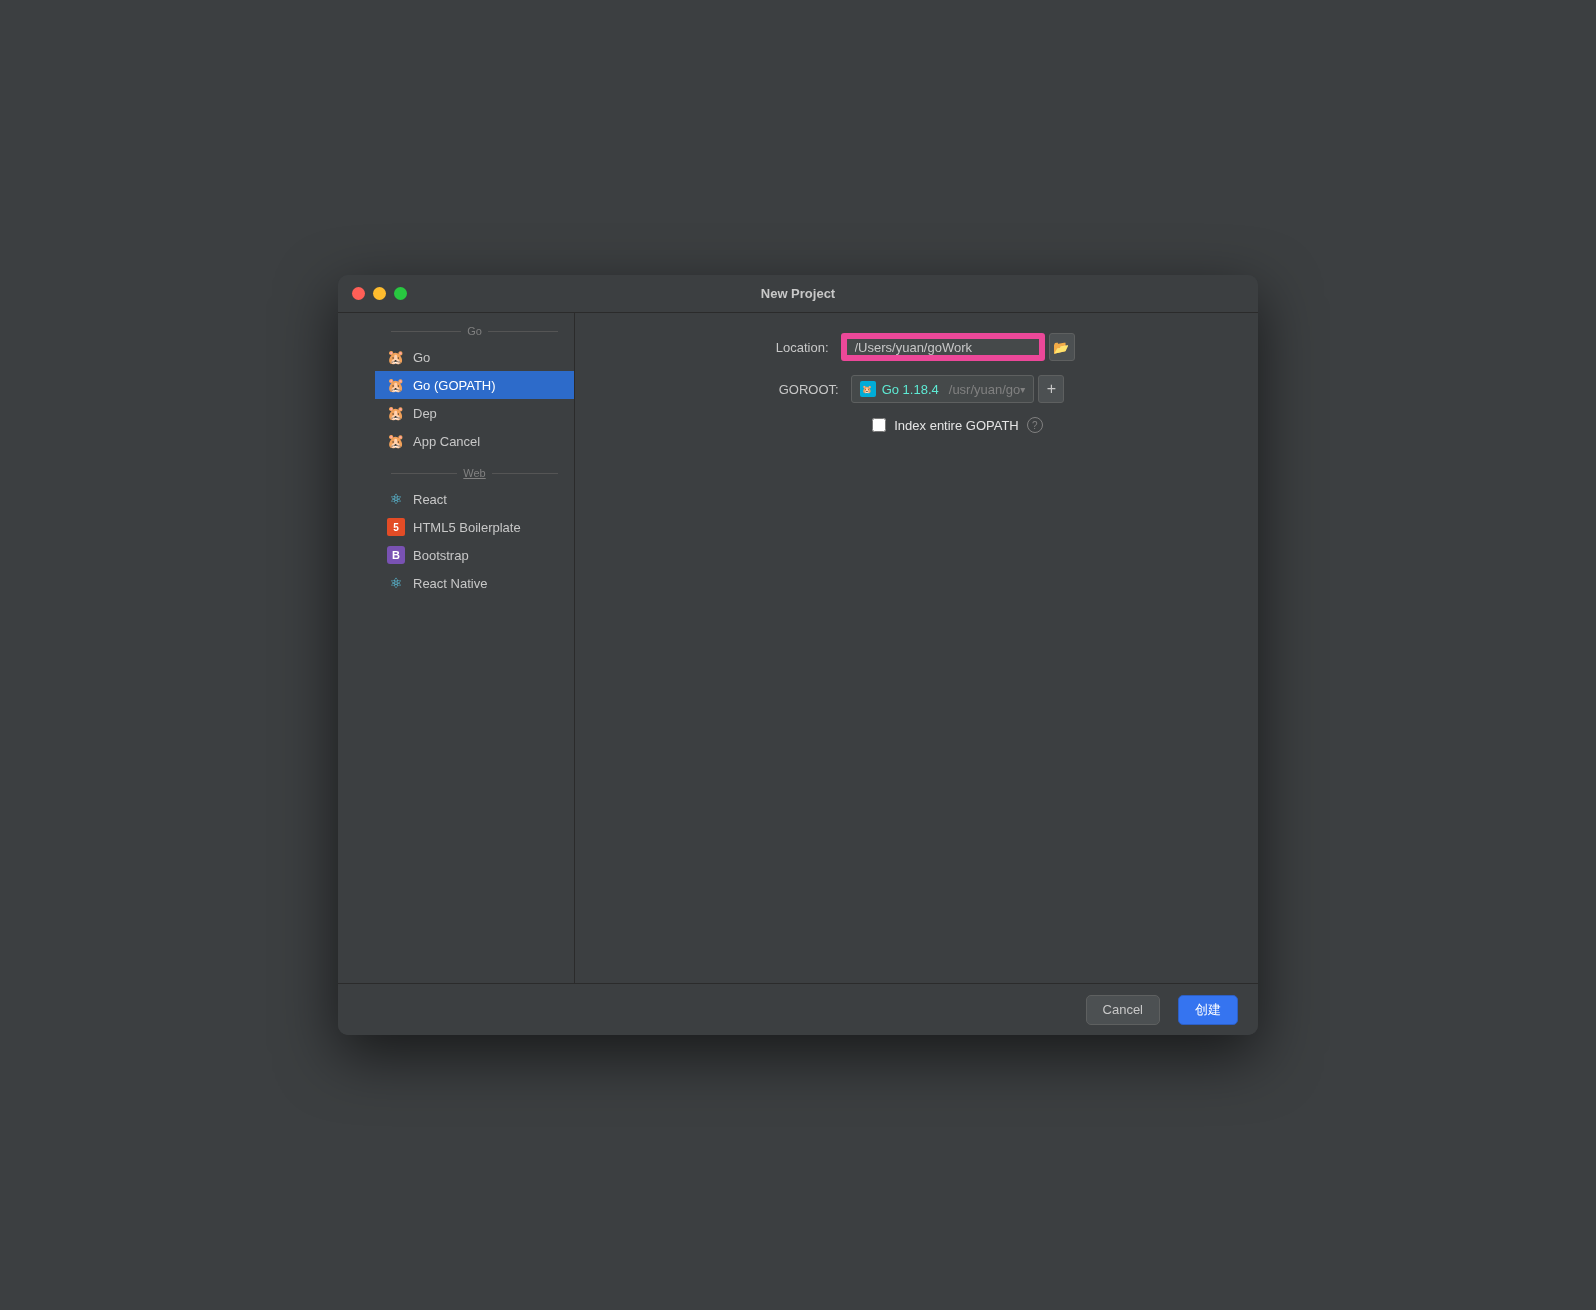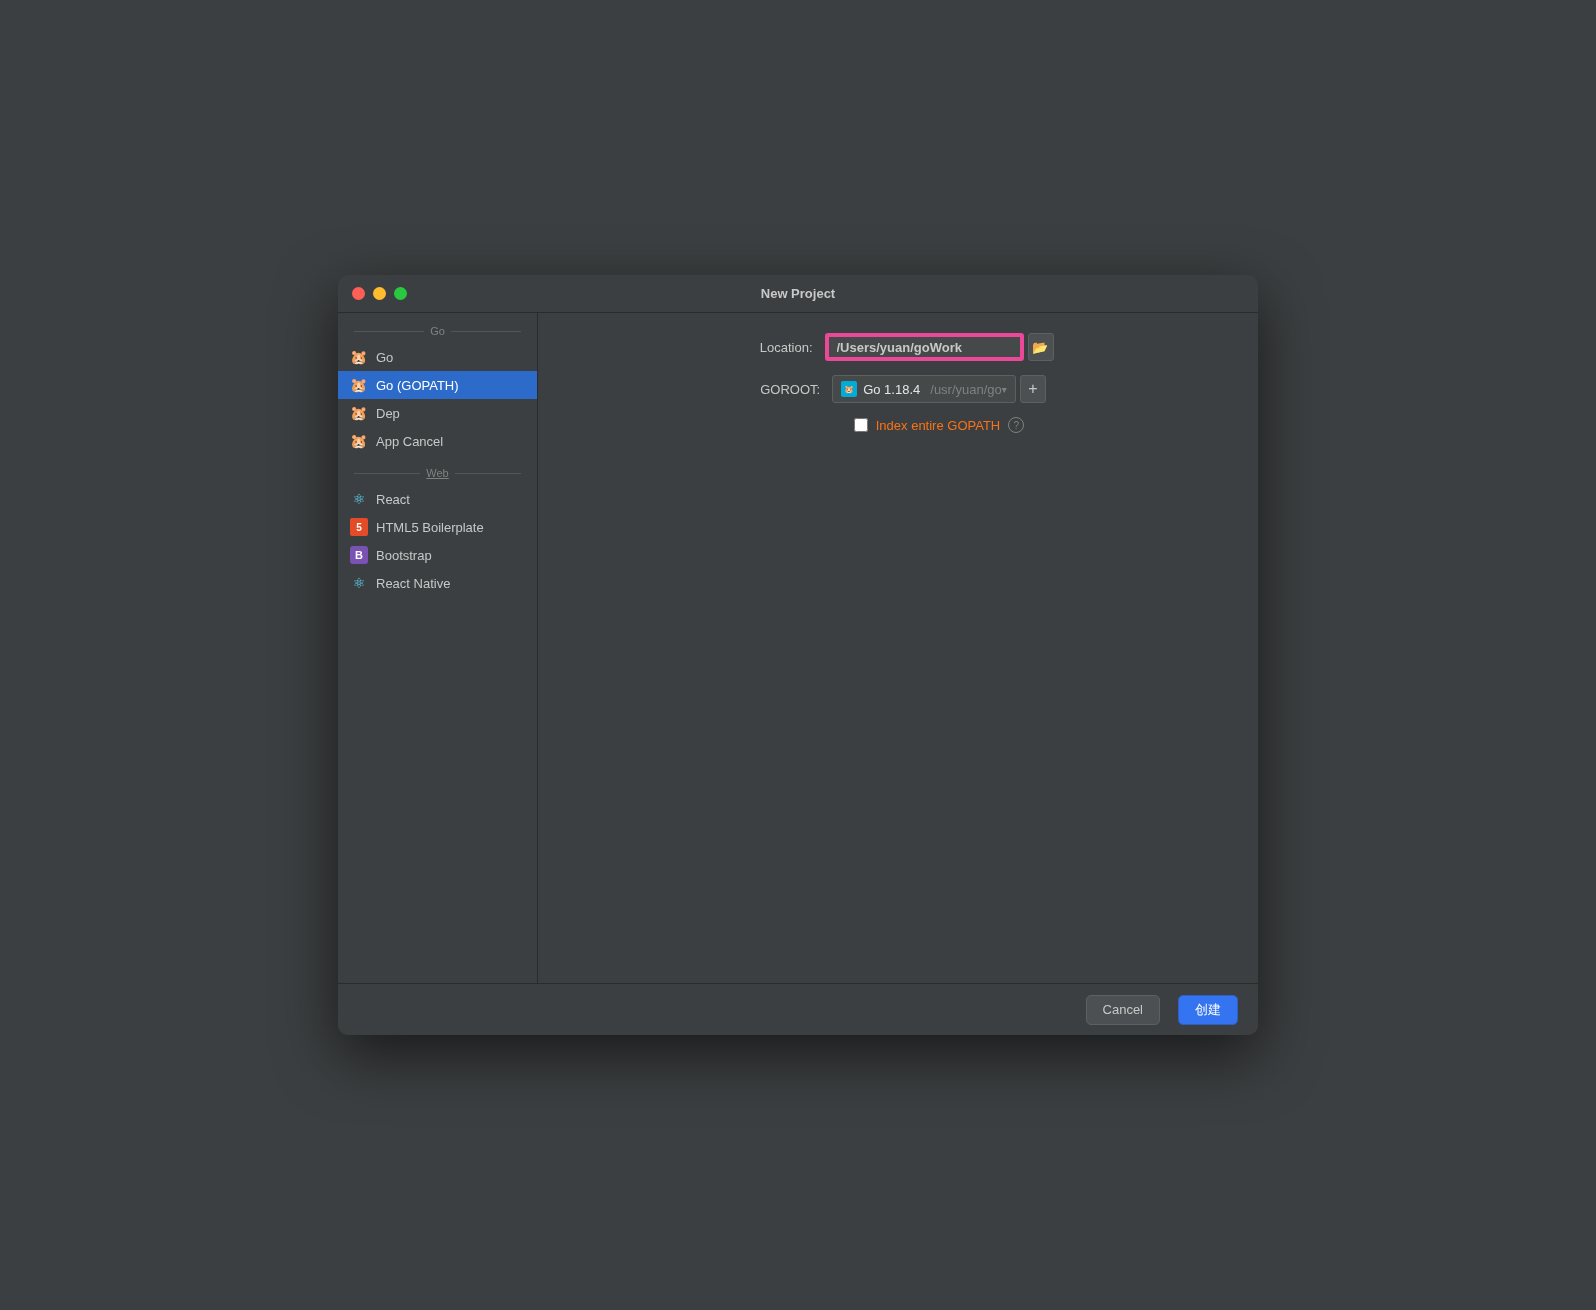--- a/index.html
+++ b/index.html
@@ -58,20 +58,21 @@
       color: #c8c8c8;
       font-size: 13px;
       font-weight: 600;
     }
 
     
     .main-content {
       display: flex;
       flex: 1;
       overflow: hidden;
+      margin-left: 37px;
     }
 
     
     .sidebar {
       width: 200px;
       background: #3c3f41;
       border-right: 1px solid #2b2b2b;
       padding: 8px 0;
       overflow-y: auto;
       flex-shrink: 0;
@@ -180,28 +181,27 @@
 
     .form-input-wrapper {
       flex: 1;
       display: flex;
       gap: 4px;
     }
 
     .text-input {
       flex: 1;
       background: #45494a;
-      border: 4px solid #ec4899;
+      border: 6px solid #ec4899;
       border-radius: 3px;
       color: #c8c8c8;
       padding: 4px 8px;
       font-size: 13px;
       height: 28px;
       outline: none;
-      font-weight: bold;
     }
 
     .folder-btn {
       width: 26px;
       height: 28px;
       background: #4c5052;
       border: 1px solid #5e6060;
       border-radius: 3px;
       cursor: pointer;
       display: flex;
@@ -245,21 +245,21 @@
       display: flex;
       align-items: center;
       justify-content: center;
       font-size: 8px;
       color: white;
       font-weight: bold;
       flex-shrink: 0;
     }
 
     .go-version {
-      color: #e5e5e5;
+      color: #5eead4;
       font-size: 13px;
     }
 
     .go-path {
       color: #808080;
       font-size: 13px;
       margin-left: 4px;
     }
 
     .chevron-icon {
@@ -288,21 +288,21 @@
       padding-left: 82px;
     }
 
     .checkbox-input {
       width: 14px;
       height: 14px;
       cursor: pointer;
     }
 
     .checkbox-label {
-      color: #f97316;
+      color: #e5e5e5;
       font-size: 13px;
     }
 
     .help-icon {
       width: 16px;
       height: 16px;
       border: 1px solid #808080;
       border-radius: 50%;
       color: #808080;
       font-size: 10px;

